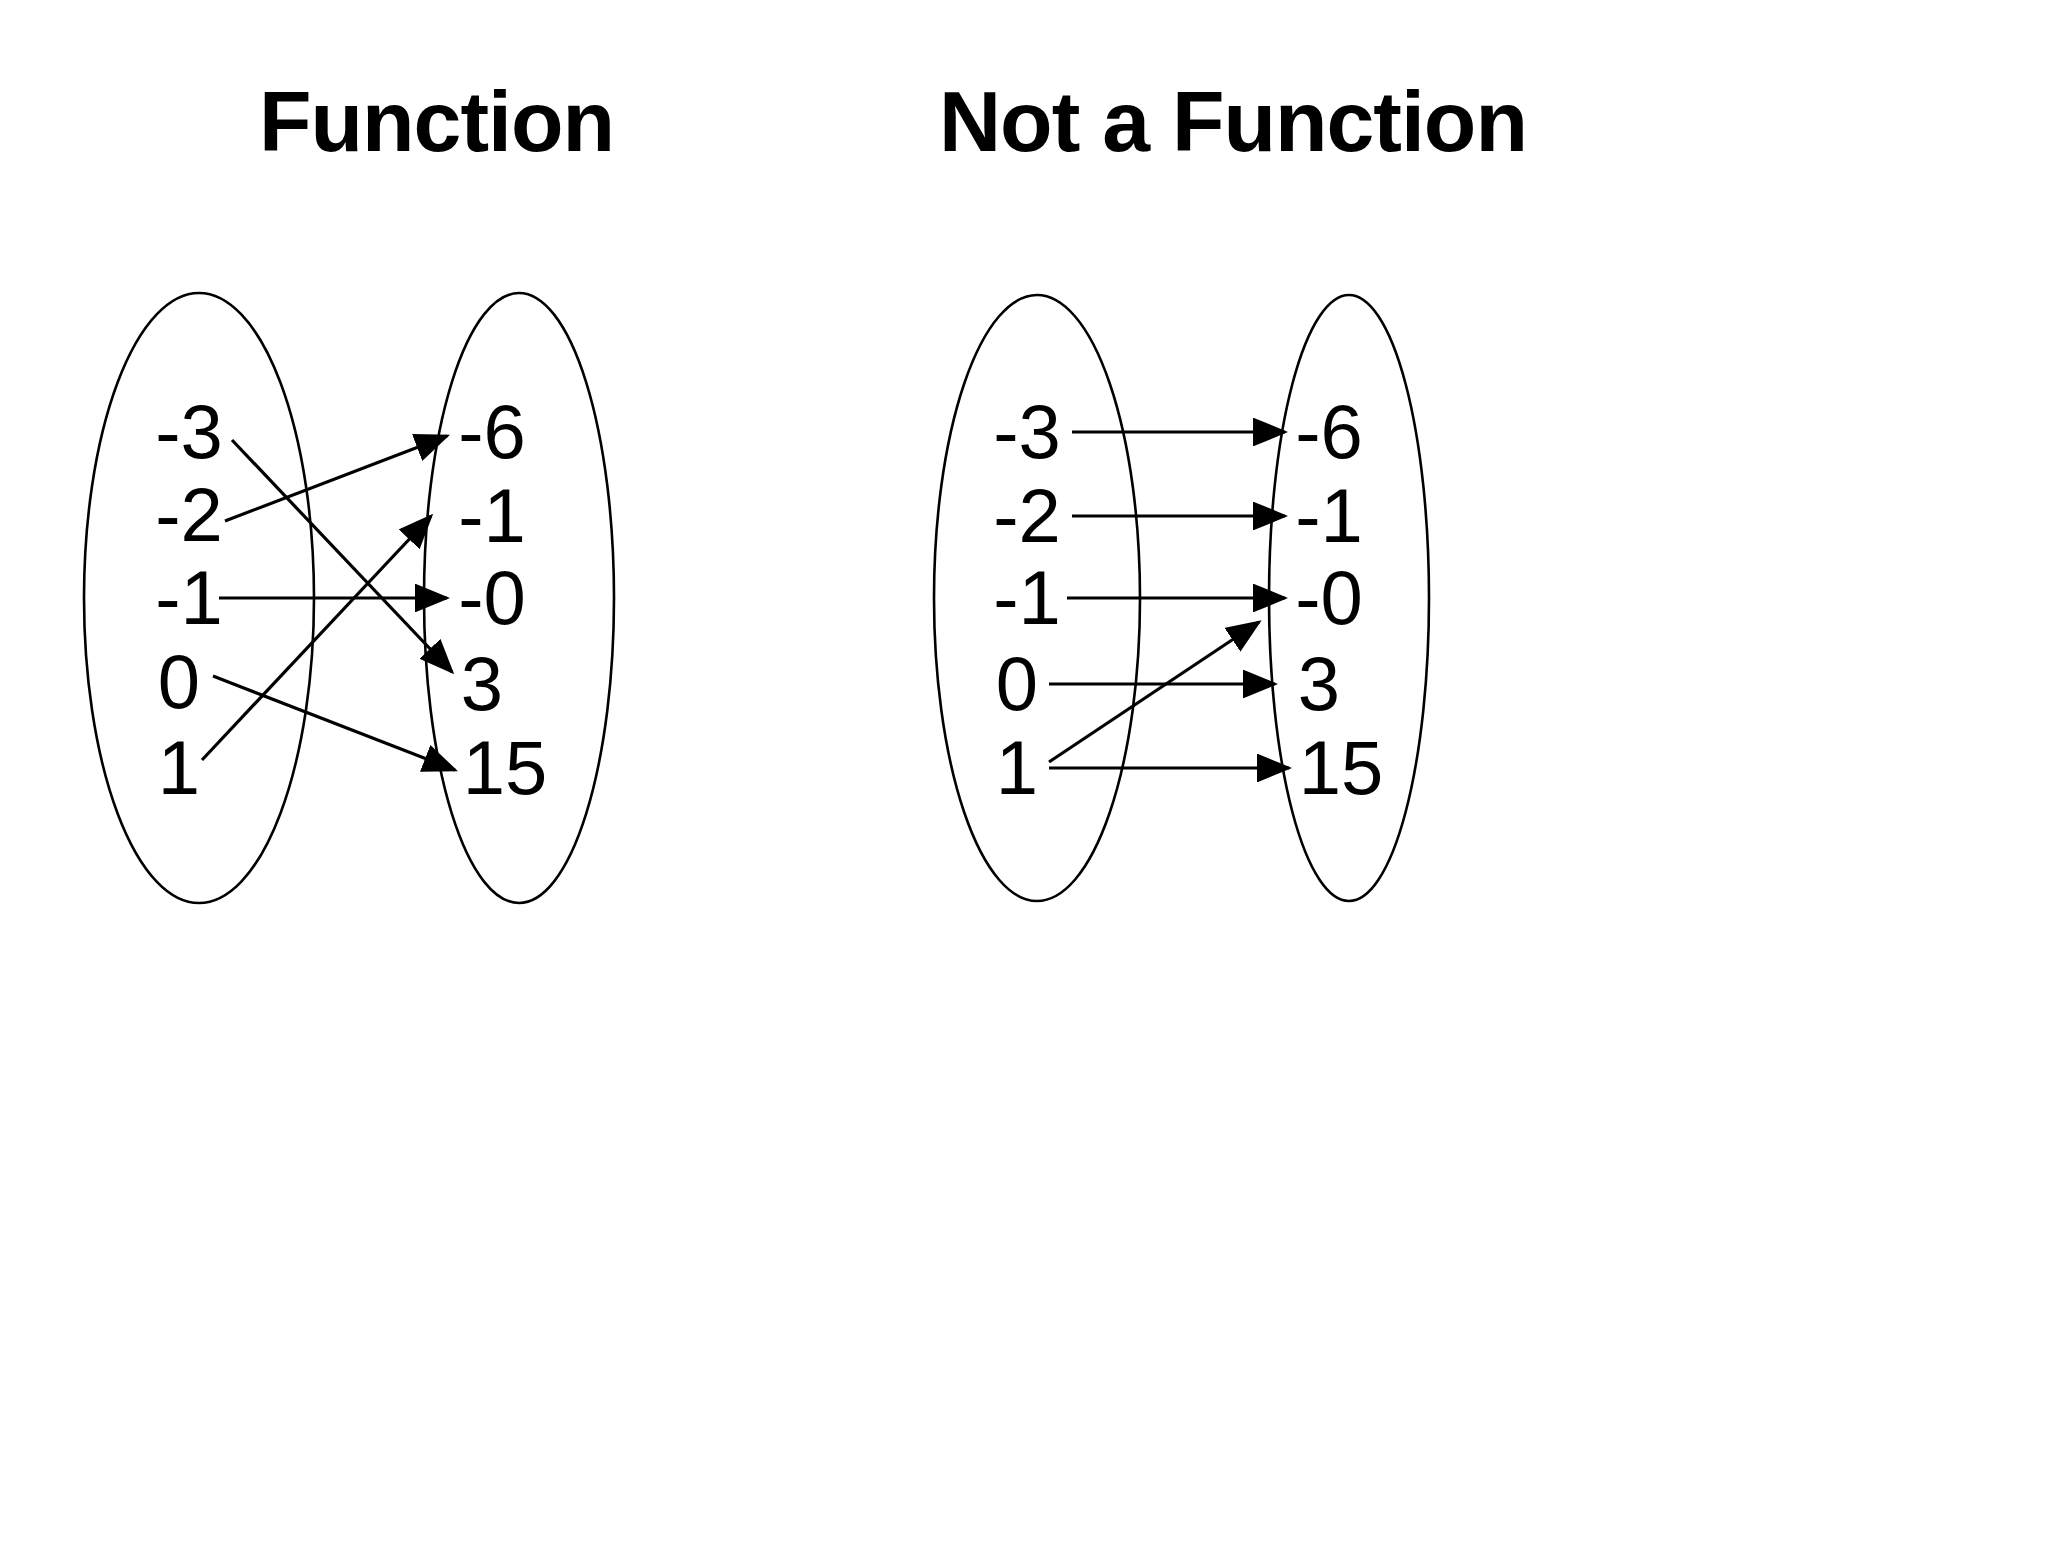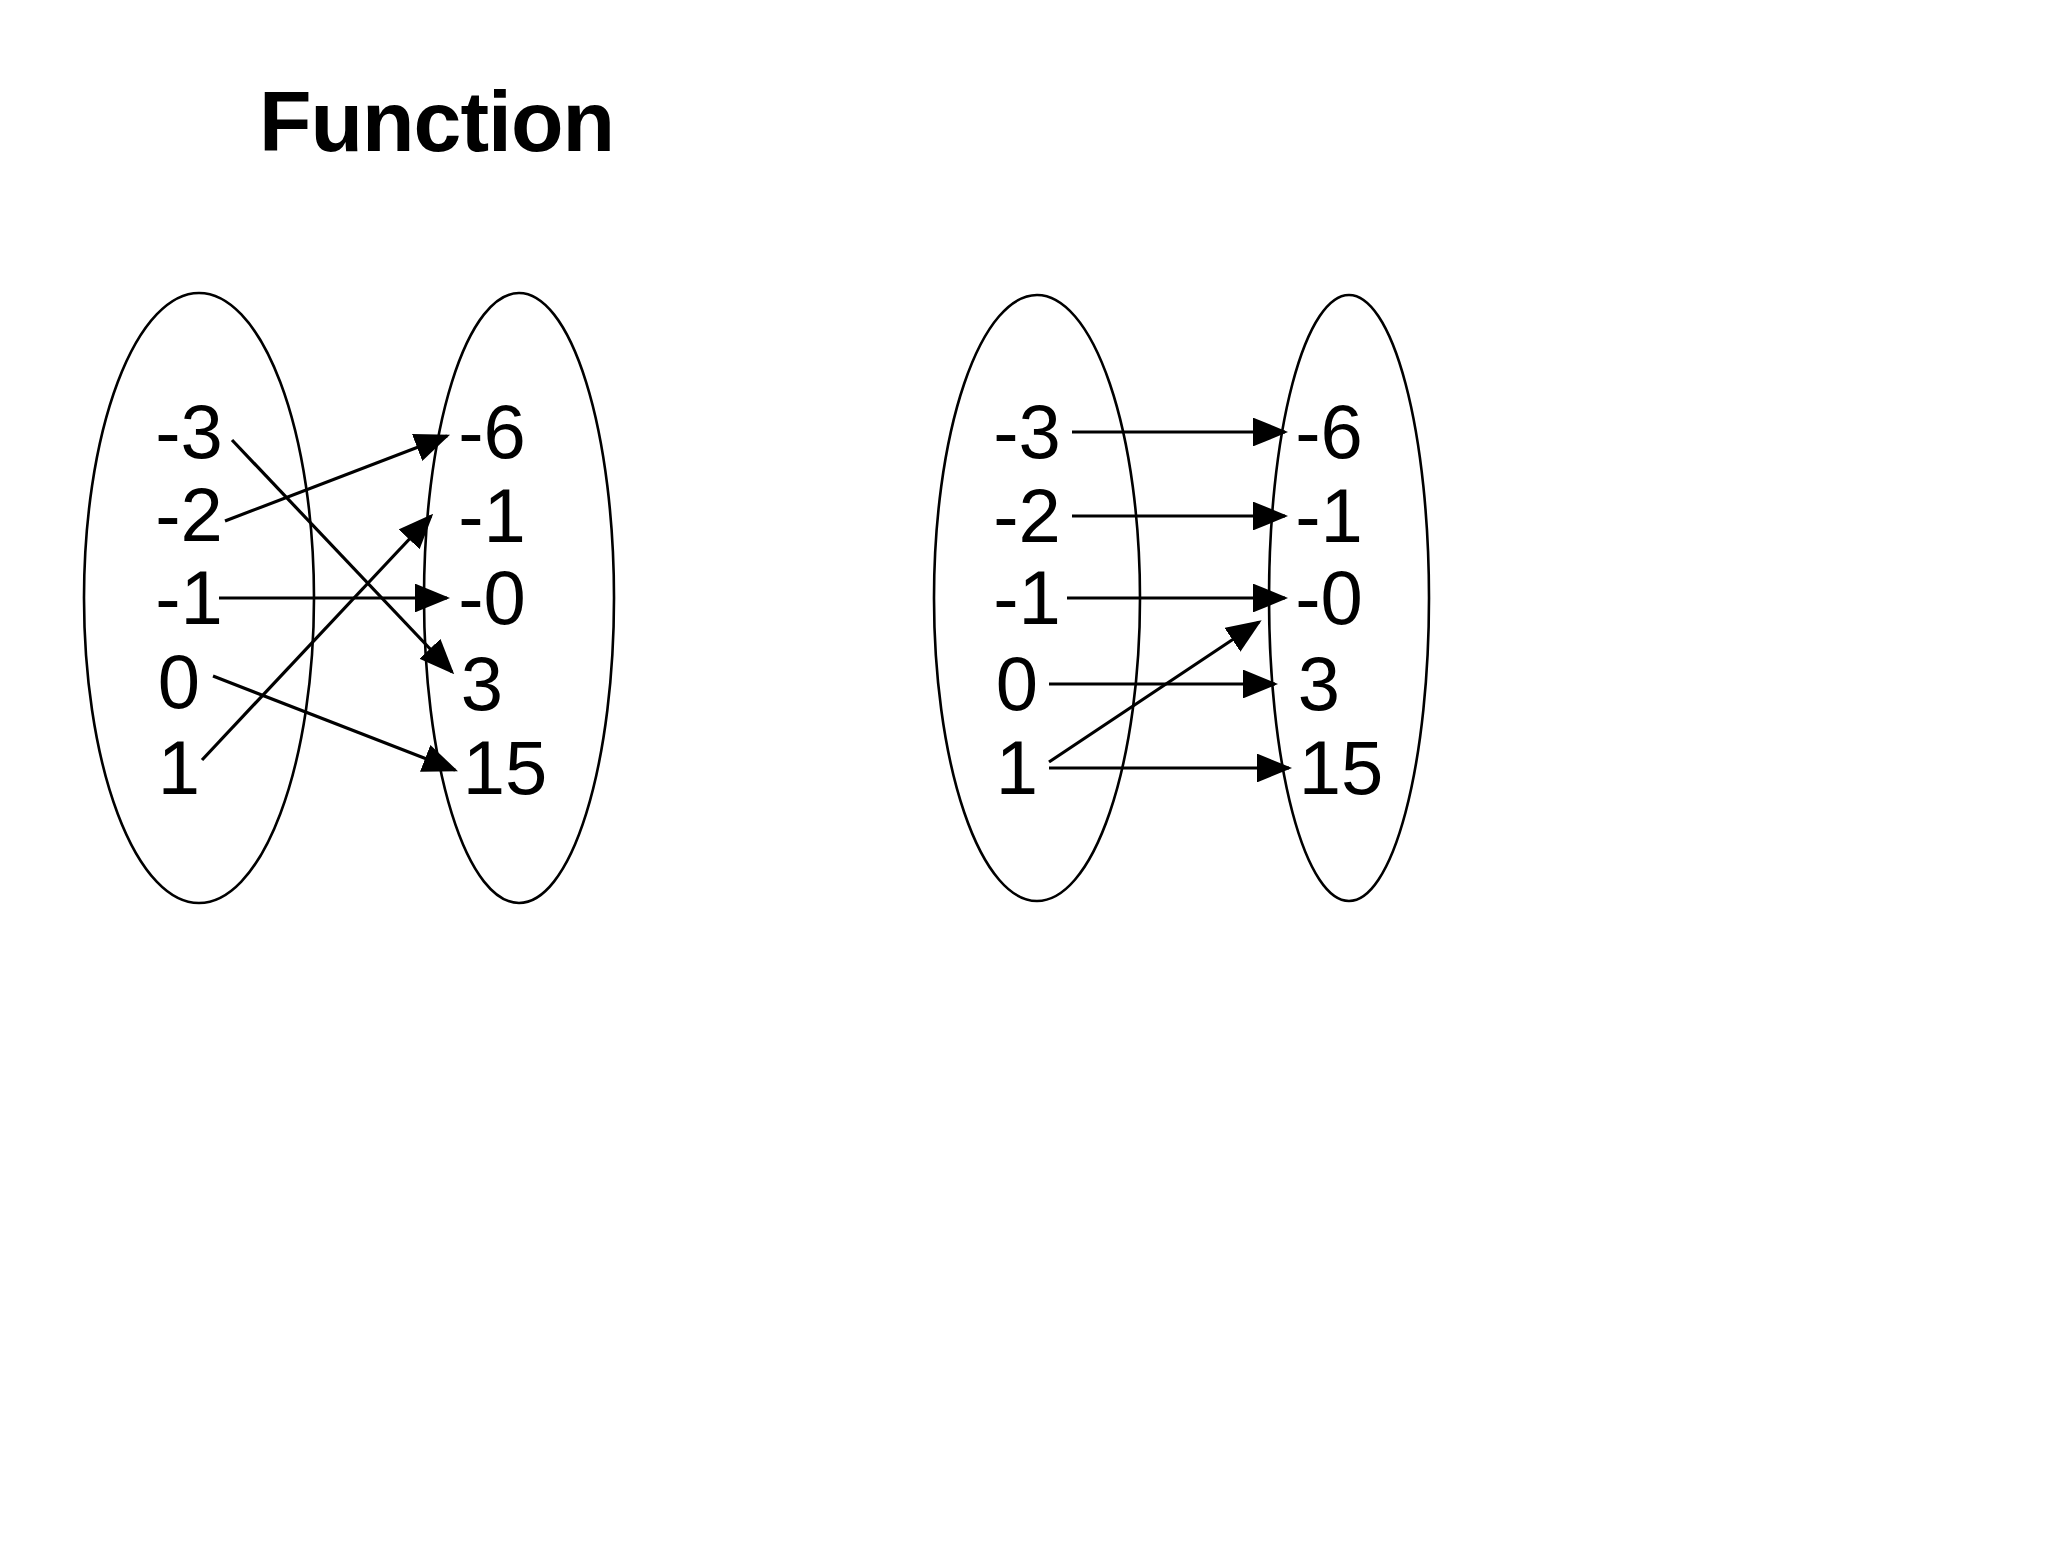--- a/index.html
+++ b/index.html
@@ -64,20 +64,21 @@
     transform: translate(-50%, -50%);
   }
 </style>
 </head>
 <body>
 
 <div id="stage">
 
   <div class="panel-title" id="title-left">Function</div>
 
+  <div class="panel-title" id="title-right">Not a Function</div>
 
   <svg class="venn-svg" viewBox="0 0 2048 1560">
     <defs>
       <marker id="arrowhead" markerWidth="11" markerHeight="9" refX="10" refY="4.5" orient="auto" markerUnits="strokeWidth">
         <path d="M0,0 L11,4.5 L0,9 Z" fill="#000000"></path>
       </marker>
     </defs>
     <g id="svg-shapes">
         <ellipse cx="172" cy="598" rx="115" ry="305" class="ellipse"></ellipse>
         <ellipse cx="492" cy="598" rx="95" ry="305" class="ellipse"></ellipse>

